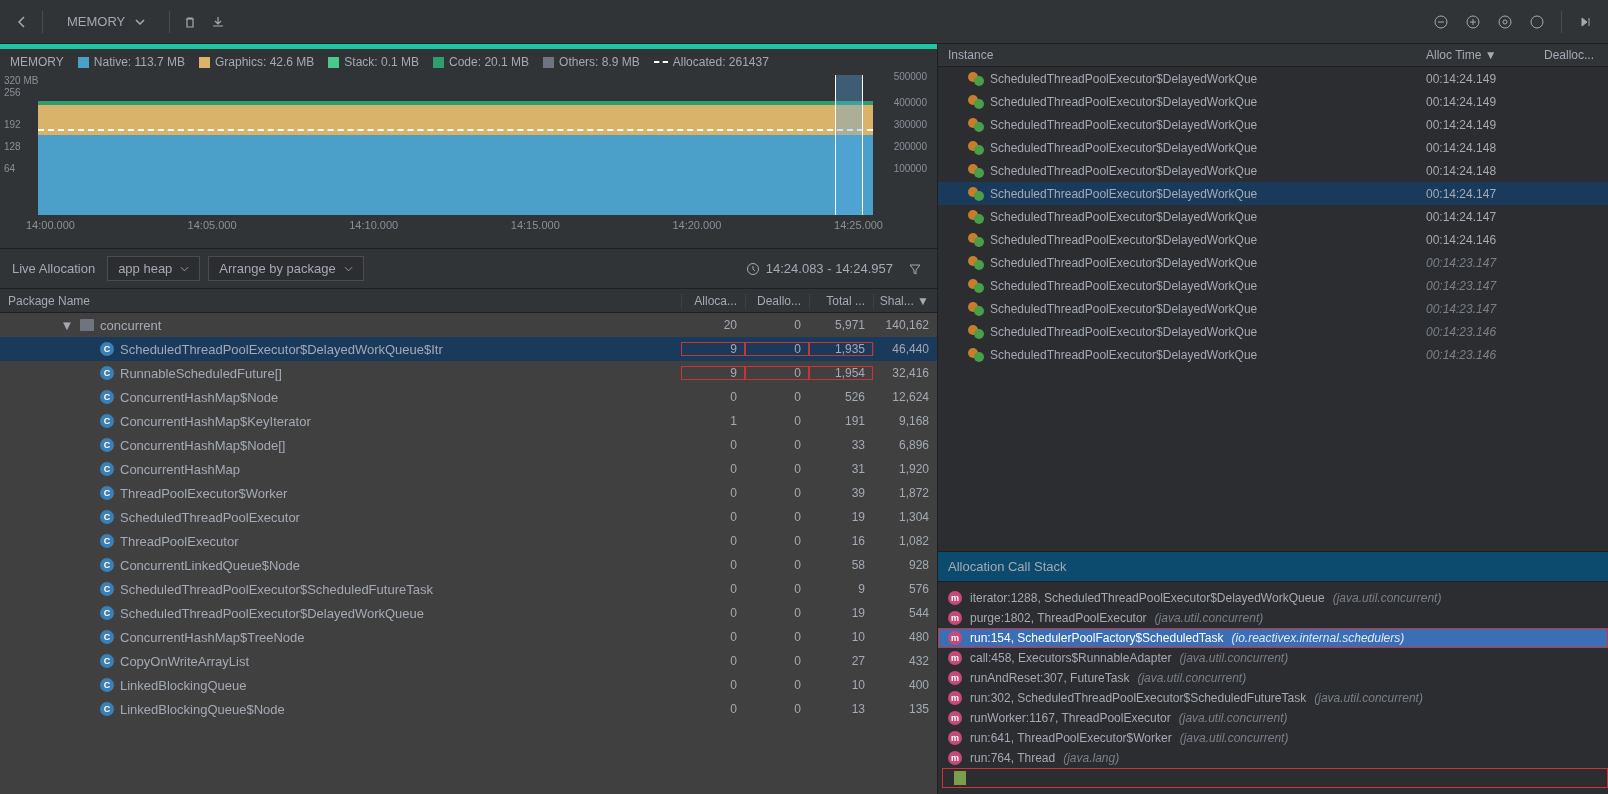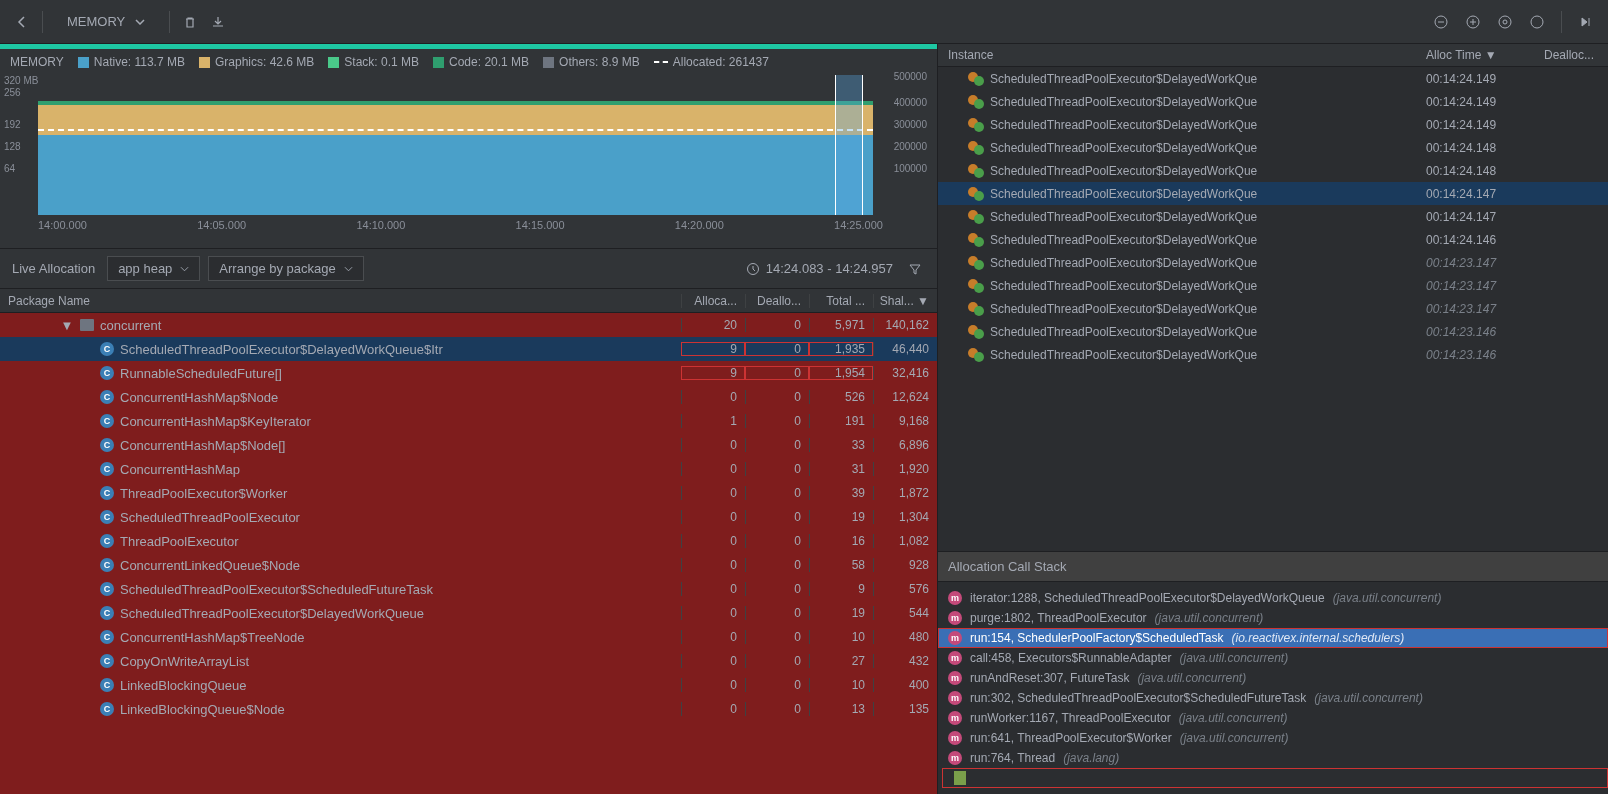--- a/index.html
+++ b/index.html
@@ -110,21 +110,21 @@
 }
 .mem-stack {
   position: absolute;
   left: 0; right: 56px;
   bottom: 0;
 }
 .mem-layer { position: absolute; left: 0; right: 0; bottom: 0; }
 .x-axis {
   display: flex;
   justify-content: space-between;
-  padding: 4px 54px 0 38px;
+  padding: 4px 54px 0 26px;
   font-size: 11px;
   color: #8a8f99;
 }
 
 .alloc-toolbar {
   height: 40px;
   background: #313437;
   display: flex;
   align-items: center;
   padding: 0 8px;
@@ -143,21 +143,21 @@
 }
 .time-display {
   display: flex;
   align-items: center;
   gap: 6px;
 }
 
 .pkg-table {
   flex: 1;
   overflow-y: auto;
-  background: #7f1d1d;
+  background: #404040;
 }
 .pkg-header, .pkg-row {
   display: flex;
   align-items: center;
   height: 24px;
 }
 .pkg-header {
   background: #313437;
   border-bottom: 1px solid #1e1f22;
   font-size: 12px;
@@ -237,21 +237,21 @@
 .call-stack {
   border-top: 1px solid #1e1f22;
   display: flex;
   flex-direction: column;
 }
 .stack-header {
   height: 30px;
   display: flex;
   align-items: center;
   padding: 0 10px;
-  background: #404040;
+  background: #0c4a6e;
   border-bottom: 1px solid #1e1f22;
 }
 .stack-body { padding: 6px 0; }
 .stack-row {
   display: flex;
   align-items: center;
   gap: 8px;
   padding: 3px 10px;
   font-size: 12px;
 }

